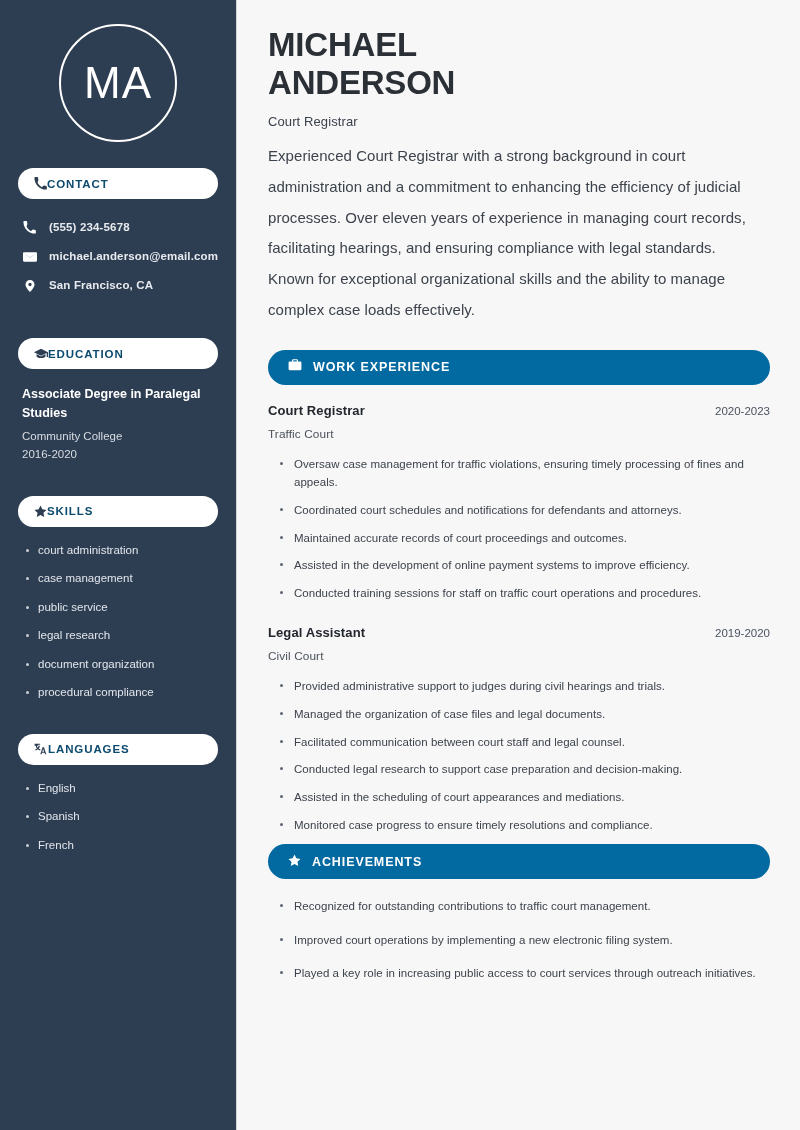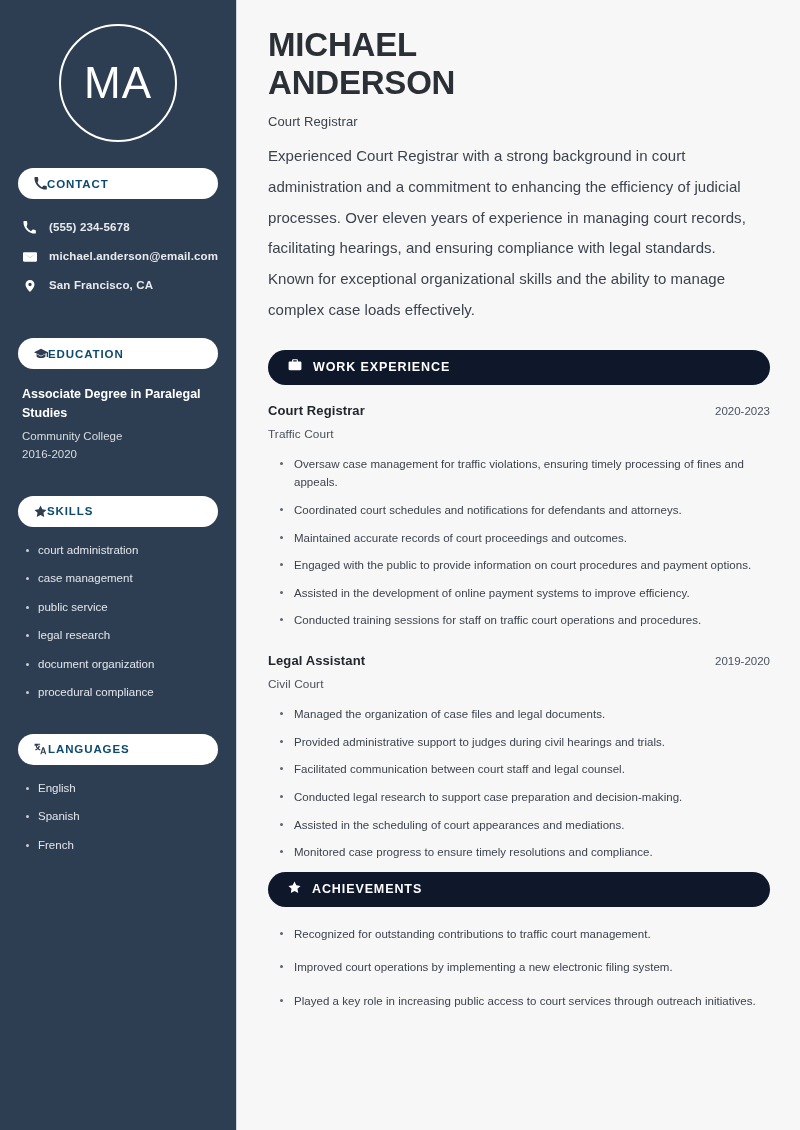--- a/index.html
+++ b/index.html
@@ -159,21 +159,21 @@
   .summary {
     margin-top: 12px;
     font-size: 15px;
     color: #3d434c;
     line-height: 2.05;
     letter-spacing: 0.05px;
     max-width: 490px;
   }
 
   .section-bar {
-    background: #0f172a;
+    background: #0369a1;
     border-radius: 22px;
     height: 35px;
     display: flex;
     align-items: center;
     gap: 11px;
     padding: 0 20px;
     color: #ffffff;
     margin-top: 24px;
     margin-bottom: 18px;
   }
@@ -362,37 +362,36 @@
     <div>
       <div class="job-head">
         <span class="job-title">Court Registrar</span>
         <span class="job-dates">2020-2023</span>
       </div>
       <div class="job-org">Traffic Court</div>
       <ul class="bullets">
         <li>Oversaw case management for traffic violations, ensuring timely processing of fines and appeals.</li>
         <li>Coordinated court schedules and notifications for defendants and attorneys.</li>
         <li>Maintained accurate records of court proceedings and outcomes.</li>
-        <li>Engaged with the public to provide information on court procedures and payment options.</li>
         <li>Assisted in the development of online payment systems to improve efficiency.</li>
         <li>Conducted training sessions for staff on traffic court operations and procedures.</li>
       </ul>
     </div>
 
     <div class="job-gap"></div>
 
     <div>
       <div class="job-head">
         <span class="job-title">Legal Assistant</span>
         <span class="job-dates">2019-2020</span>
       </div>
       <div class="job-org">Civil Court</div>
       <ul class="bullets">
+        <li>Provided administrative support to judges during civil hearings and trials.</li>
         <li>Managed the organization of case files and legal documents.</li>
-        <li>Provided administrative support to judges during civil hearings and trials.</li>
         <li>Facilitated communication between court staff and legal counsel.</li>
         <li>Conducted legal research to support case preparation and decision-making.</li>
         <li>Assisted in the scheduling of court appearances and mediations.</li>
         <li>Monitored case progress to ensure timely resolutions and compliance.</li>
       </ul>
     </div>
 
     <div class="section-bar" style="margin-top:10px;">
       <span>
         <svg width="13" height="13" viewBox="0 0 24 24" fill="#ffffff">

